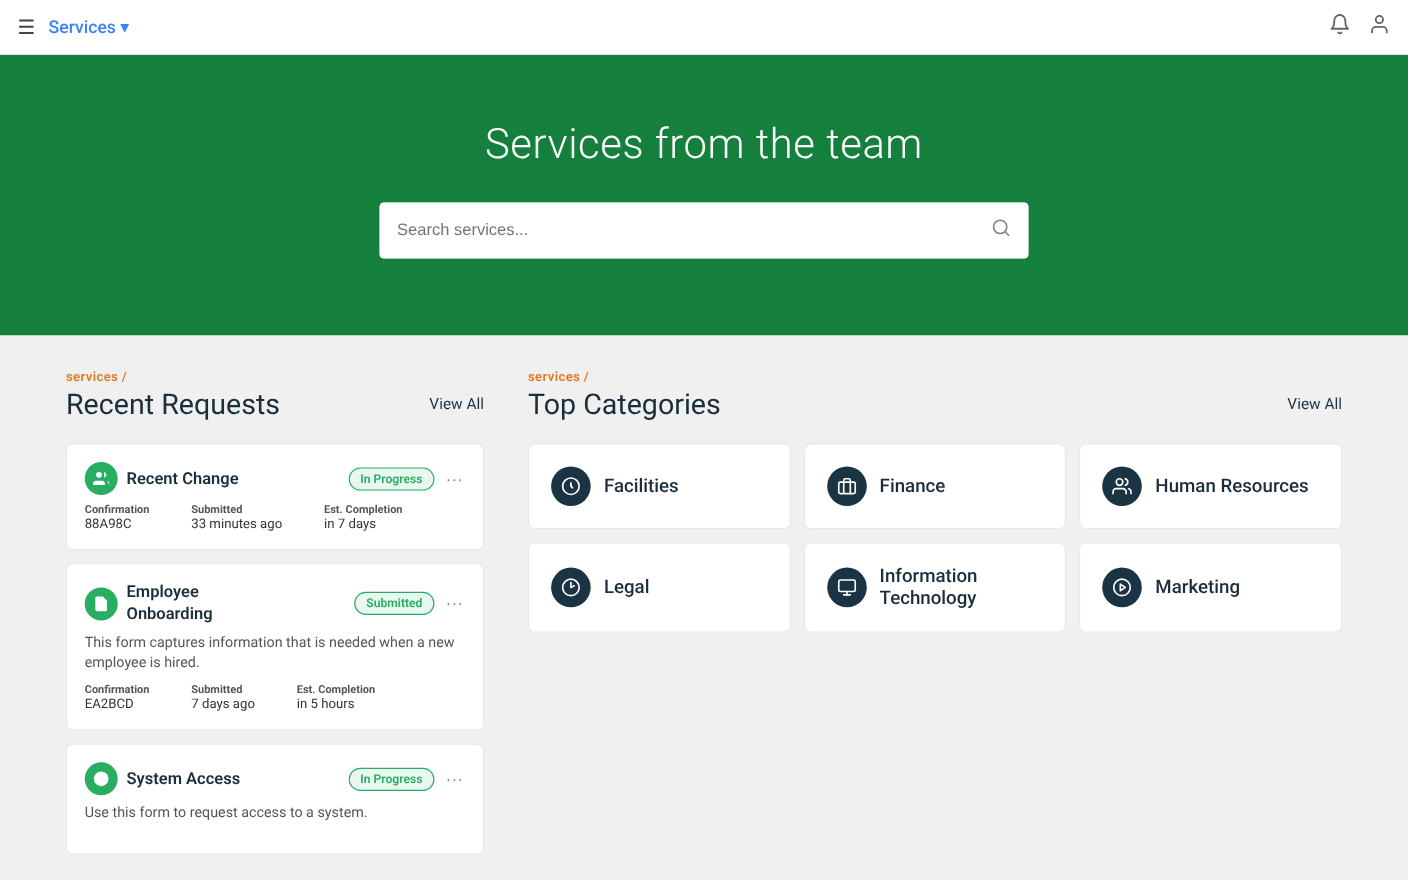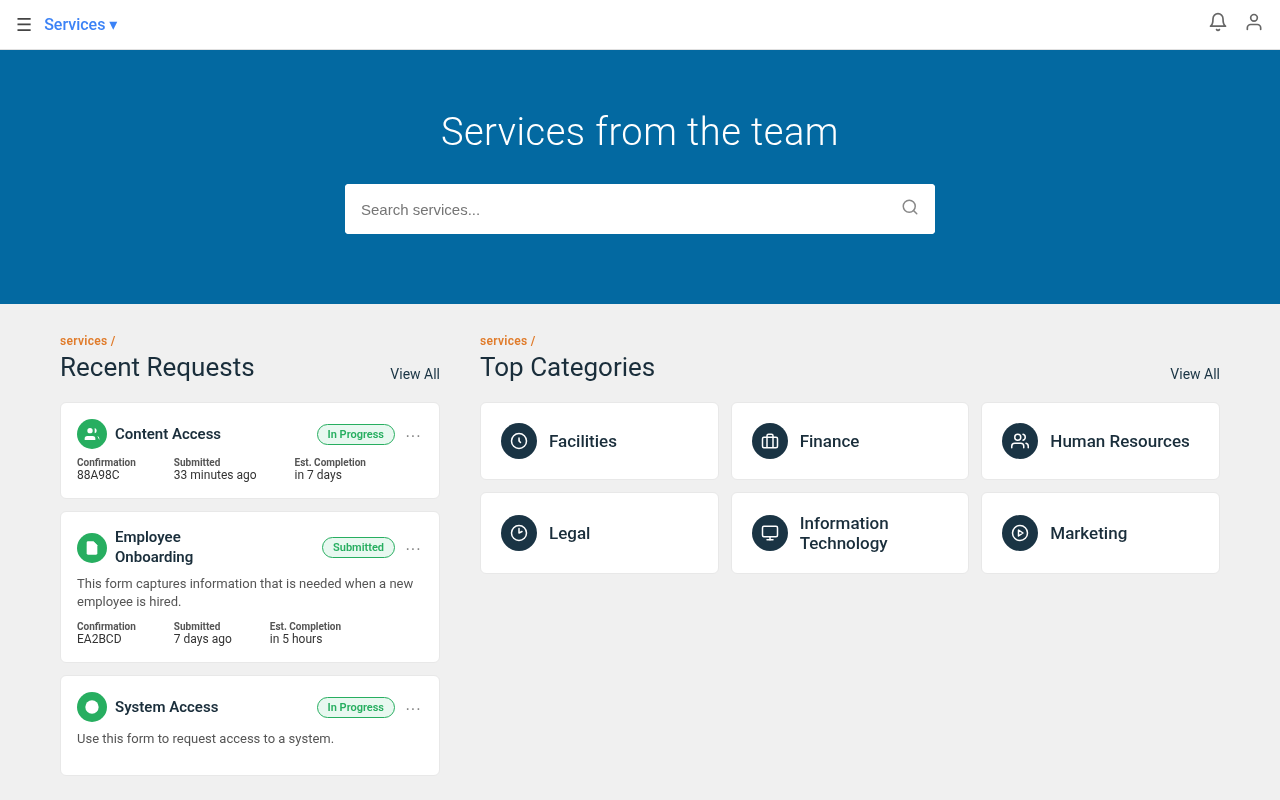--- a/index.html
+++ b/index.html
@@ -26,21 +26,21 @@
     .topnav-right {
       margin-left: auto;
       display: flex;
       align-items: center;
       gap: 16px;
     }
     .bell-icon, .user-icon { font-size: 20px; color: #666; cursor: pointer; }
 
     
     .hero {
-      background: #0369a1;
+      background: #15803d;
       color: #fff;
       text-align: center;
       padding: 60px 36px 70px;
     }
     .hero-title {
       font-size: 38px;
       font-weight: 300;
       margin-bottom: 30px;
       letter-spacing: 0.5px;
     }
@@ -93,21 +93,21 @@
     .section-breadcrumb {
       font-size: 12px;
       color: #e07b2a;
       font-weight: 600;
       text-transform: lowercase;
       margin-bottom: 4px;
       letter-spacing: 0.3px;
     }
     .section-header {
       display: flex;
-      align-items: flex-end;
+      align-items: center;
       justify-content: space-between;
       margin-bottom: 20px;
     }
     .section-title {
       font-size: 26px;
       font-weight: 400;
       color: #1a2e3b;
     }
     .view-all-link {
       font-size: 14px;
@@ -294,21 +294,21 @@
       <div class="card-header">
         <div class="card-title-row">
           <div class="card-icon">
             <svg width="16" height="16" viewBox="0 0 24 24" fill="white">
               <path d="M17 21v-2a4 4 0 0 0-4-4H5a4 4 0 0 0-4 4v2"></path>
               <circle cx="9" cy="7" r="4"></circle>
               <path d="M23 21v-2a4 4 0 0 0-3-3.87"></path>
               <path d="M16 3.13a4 4 0 0 1 0 7.75"></path>
             </svg>
           </div>
-          <span class="card-title">Content Access</span>
+          <span class="card-title">Recent Change</span>
         </div>
         <div class="card-header-right">
           <span class="status-badge status-in-progress">In Progress</span>
           <button class="ellipsis-btn">···</button>
         </div>
       </div>
       <div class="card-meta">
         <div class="meta-item">
           <div class="meta-label">Confirmation</div>
           <div class="meta-value">88A98C</div>

